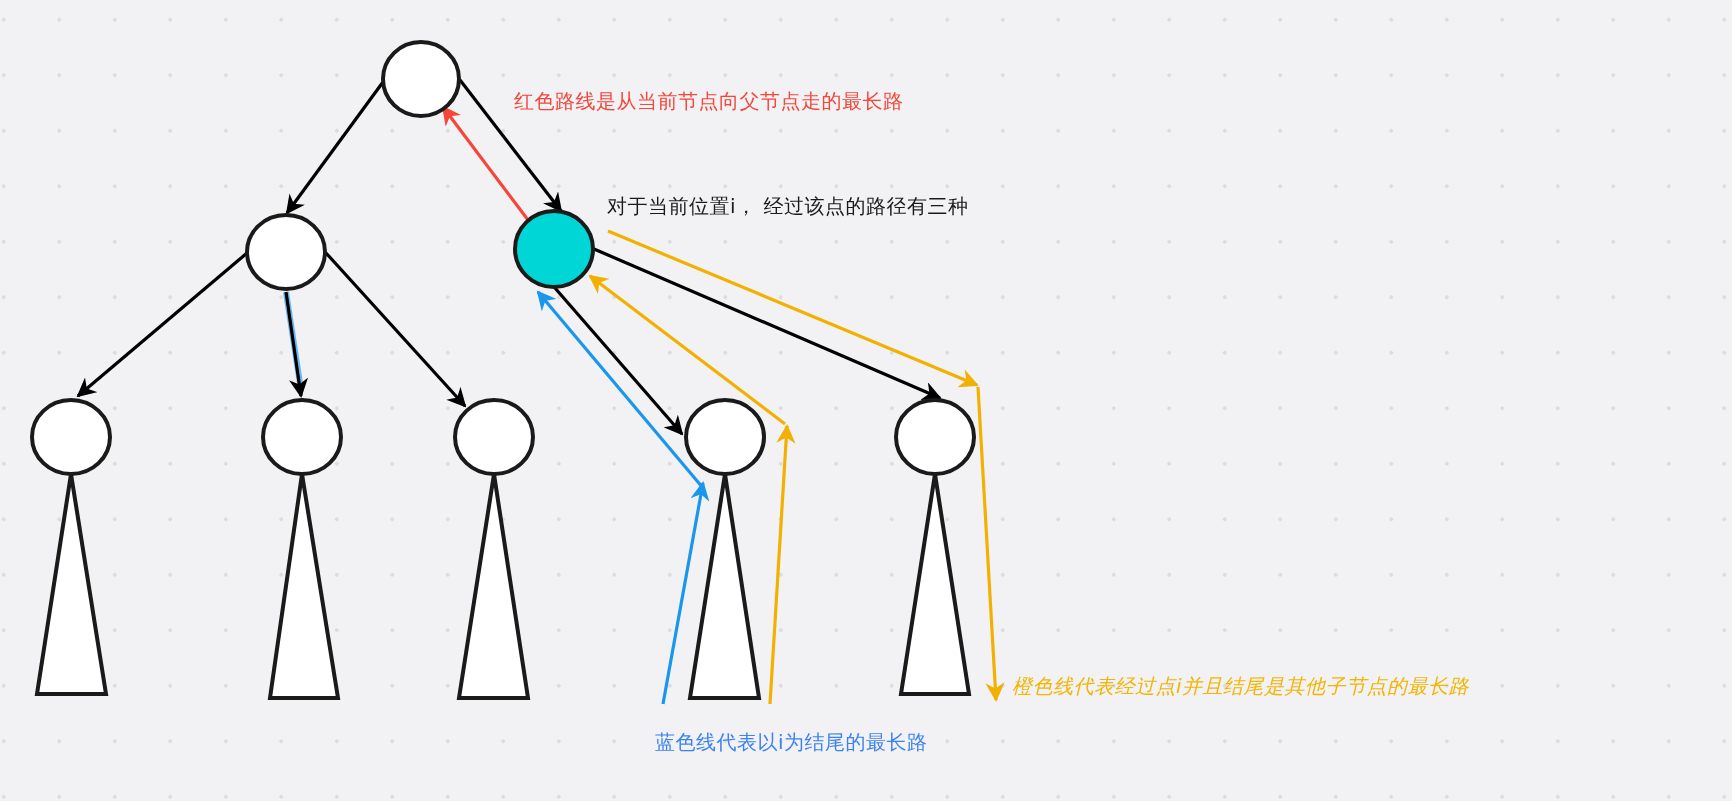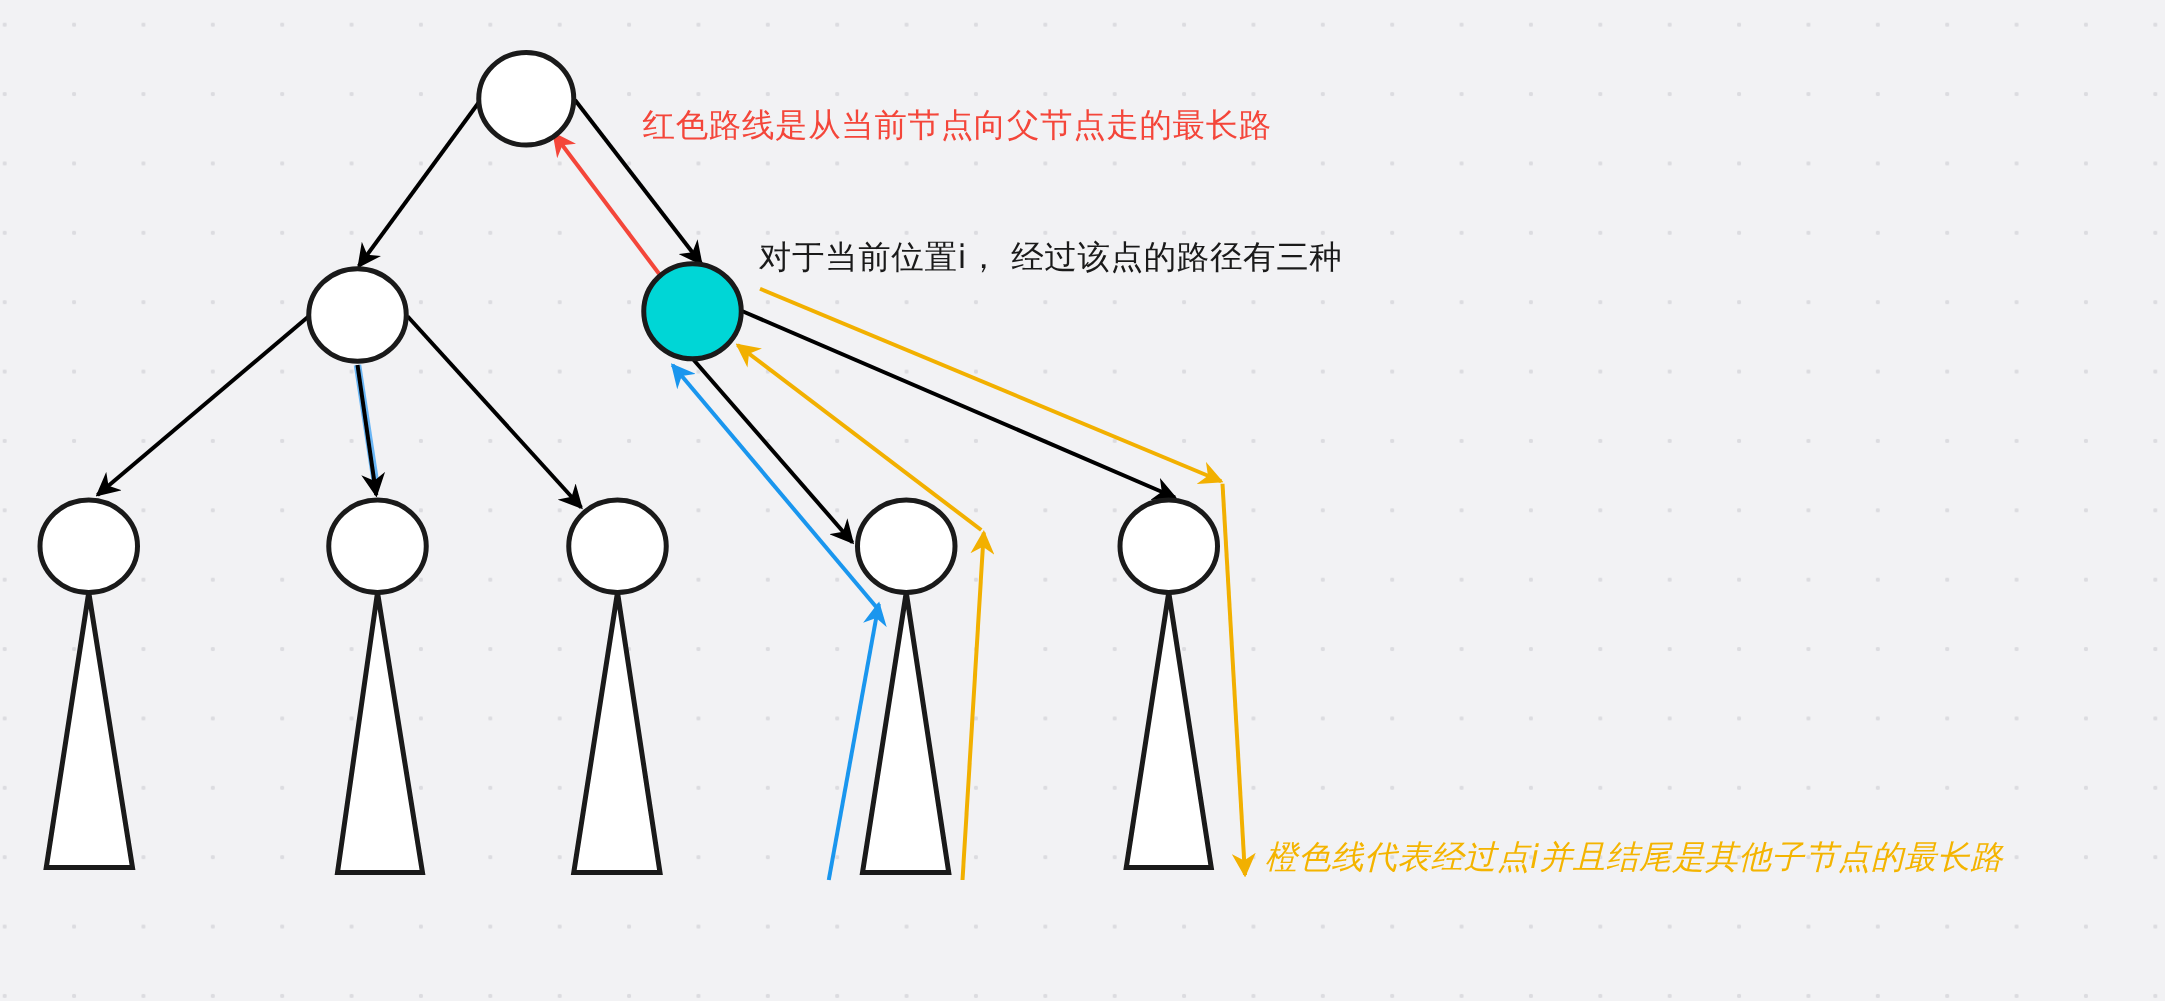--- a/index.html
+++ b/index.html
@@ -23,21 +23,21 @@
       background-position: -24px -8px;
     }
     svg#diagram {
       position: absolute;
       left: 0;
       top: 0;
     }
     .label {
       position: absolute;
       white-space: nowrap;
-      font-size: 26px;
+      font-size: 20px;
       line-height: 36px;
       letter-spacing: 0.5px;
     }
     .label-red { color: #f4463a; }
     .label-black { color: #1a1a1a; text-align: center; }
     .label-orange { color: #f4b400; font-style: italic; }
     .label-blue { color: #3d82f0; }
   </style>
 </head>
 <body>
@@ -106,13 +106,14 @@
       <ellipse cx="935" cy="437" rx="39" ry="37" fill="#fff" stroke="#1a1a1a" stroke-width="4"></ellipse>
     </g>
   </svg>
 
   <div class="label label-red" style="left:514px; top:83px;">红色路线是从当前节点向父节点走的最长路</div>
 
   <div class="label label-black" style="left:607px; top:188px;">对于当前位置i，  经过该点的路径有三种</div>
 
   <div class="label label-orange" style="left:1012px; top:668px;">橙色线代表经过点i并且结尾是其他子节点的最长路</div>
 
+  <div class="label label-blue" style="left:655px; top:724px;">蓝色线代表以i为结尾的最长路</div>
 </div>
 
 </body></html>

